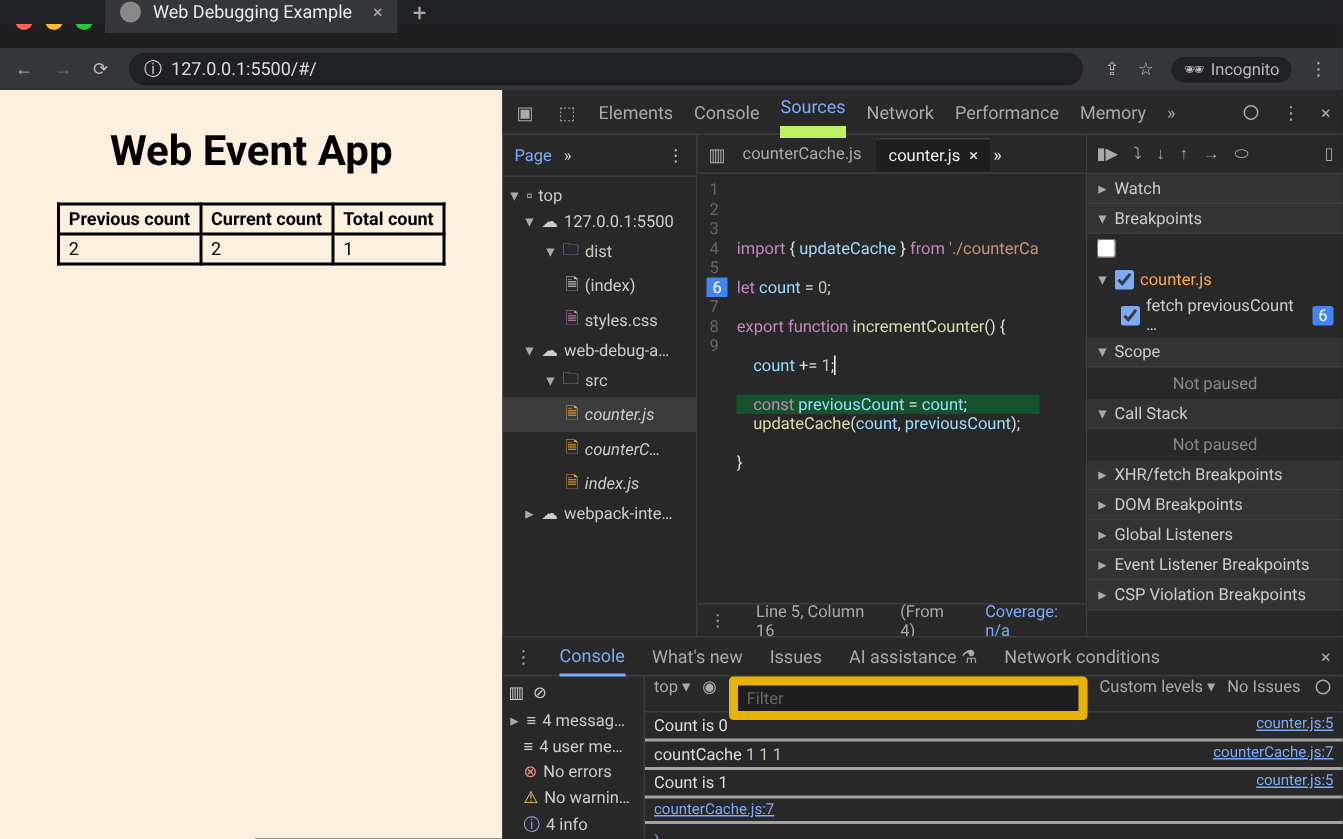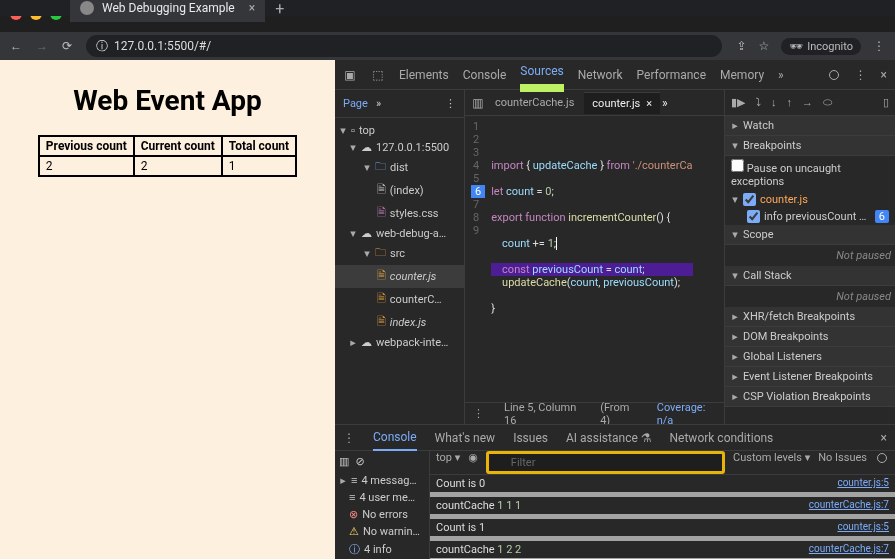--- a/index.html
+++ b/index.html
@@ -37,42 +37,42 @@
 .tri{display:inline-block;width:8px;text-align:center;color:#aaa}
 .file-pane{flex:1;display:flex;flex-direction:column;min-width:0}
 .file-tabs{height:26px;display:flex;align-items:center;border-bottom:1px solid #3c3c3c;padding-left:6px;gap:2px}
 .ftab{padding:4px 8px;color:#aaa;font-size:11px;display:flex;align-items:center;gap:6px}
 .ftab.active{background:#1e1e1e;color:#eee;border-top:1px solid #3c3c3c}
 .editor{flex:1;background:#282828;display:flex;font-family:Menlo,Consolas,monospace;font-size:11px;overflow:hidden}
 .gutter{background:#282828;color:#666;text-align:right;padding:4px 6px;user-select:none}
 .gutter .bp{background:#4285f4;color:#fff;padding:0 4px;margin-right:-6px}
 .code{padding:4px 6px;color:#ddd;white-space:pre}
 .kw{color:#c586c0}.fn{color:#dcdcaa}.str{color:#ce9178}.num{color:#b5cea8}.id{color:#9cdcfe}
-.code .hl{background:#4c1d95;display:inline-block;width:100%}
+.code .hl{background:#14532d;display:inline-block;width:100%}
 .status{height:22px;border-top:1px solid #3c3c3c;display:flex;align-items:center;padding:0 8px;gap:20px;color:#aaa;font-size:11px}
 .status .cov{color:#7cacf8;margin-left:auto}
 .dt-right{flex:1;display:flex;flex-direction:column;background:#282828;color:#ccc;font-size:11px;min-width:0}
 .dbg-ctrl{height:26px;border-bottom:1px solid #3c3c3c;display:flex;align-items:center;padding:0 6px;gap:10px;color:#aaa}
 .pane-hdr{background:#333;padding:3px 6px;display:flex;align-items:center;gap:4px;border-bottom:1px solid #3c3c3c}
 .pane-body{padding:3px 6px}
-.np{color:#888;font-style:italic;text-align:right;padding:4px}
+.np{color:#888;text-align:center;padding:4px}
 .chk{accent-color:#7cacf8}
 .bp-file{color:#ffa657;display:flex;align-items:center;gap:4px;padding:2px 6px}
 .bp-line{padding:2px 6px 2px 22px;display:flex;align-items:center;gap:4px;font-family:Menlo,monospace}
 .console{height:135px;border-top:1px solid #3c3c3c;background:#282828;display:flex;flex-direction:column}
 .con-hdr{height:26px;border-bottom:1px solid #3c3c3c;display:flex;align-items:center;padding:0 8px;gap:18px;color:#aaa;font-size:12px}
 .con-hdr .active{color:#7cacf8;border-bottom:2px solid #7cacf8;padding-bottom:5px;margin-bottom:-6px}
 .con-body{flex:1;display:flex;min-height:0}
 .con-side{width:95px;border-right:1px solid #3c3c3c;padding:4px;color:#ccc;font-size:11px}
 .con-side .row{display:flex;align-items:center;gap:4px;padding:2px 0}
 .con-main{flex:1;display:flex;flex-direction:column;font-family:Menlo,monospace;font-size:11px;min-width:0}
 .con-filter{height:24px;border-bottom:1px solid #3c3c3c;display:flex;align-items:flex-start;padding:0 6px;gap:8px;color:#aaa}
-.filt{flex:1;background:#1e1e1e;border:3px solid #eab308;border-radius:3px;padding:2px 22px;color:#aaa}
+.filt{flex:1;background:#1e1e1e;border:6px solid #eab308;border-radius:3px;padding:2px 6px;color:#aaa}
 .con-log{flex:1;overflow:auto}
-.logline{display:flex;padding:2px 6px;border-bottom:5px solid #a3a3a3}
+.logline{display:flex;padding:2px 6px;border-bottom:2px solid #a3a3a3}
 .logline .msg{flex:1;color:#ddd}
 .logline .src{color:#7cacf8;text-decoration:underline;cursor:pointer;font-size:10px}
 .arrnum{color:#b5cea8}
 .ic{display:inline-flex;width:14px;height:14px;align-items:center;justify-content:center;color:#aaa}
 .gear{border:1.5px solid #aaa;border-radius:50%;width:10px;height:10px;position:relative}
 </style>
 </head>
 <body>
 
 <div class="traffic">
@@ -188,21 +188,21 @@
               <span class="tri">▾</span>
               <span style="color:#e8a33d">🗀</span>
               <span>src</span>
             </div>
           <div class="tree-row sel" style="padding-left:42px">
               <span style="color:#e8a33d">🗎</span>
               <span style="font-style:italic">counter.js</span>
             </div>
           <div class="tree-row" style="padding-left:42px">
               <span style="color:#e8a33d">🗎</span>
-              <span style="">counterC…</span>
+              <span style="font-style:italic">counterC…</span>
             </div>
           <div class="tree-row" style="padding-left:42px">
               <span style="color:#e8a33d">🗎</span>
               <span style="font-style:italic">index.js</span>
             </div>
           <div class="tree-row" style="padding-left:14px">
               <span class="tri">▸</span>
               <span>☁</span>
               <span>webpack-inte…</span>
             </div>
@@ -267,30 +267,30 @@
       </div>
       <div class="pane-hdr">
           <span class="tri">▸</span>
           <span>Watch</span>
         </div>
       <div class="pane-hdr">
           <span class="tri">▾</span>
           <span>Breakpoints</span>
         </div>
       <div class="pane-body">
-        <div><input type="checkbox" class="chk" style=""> <span>Pause on uncaught exceptions</span></div>
+        <div><input type="checkbox" class="chk" style=""> </div>
       </div>
       <div class="bp-file">
           <span class="tri">▾</span>
           <input type="checkbox" checked="" class="chk" style="">
           <span>counter.js</span>
         </div>
       <div class="bp-line">
           <input type="checkbox" checked="" class="chk" style="">
-          <span>info previousCount …</span>
+          <span>fetch previousCount …</span>
           <span style="flex:1"></span>
           <span style="background:#4285f4;color:#fff;padding:0 4px;border-radius:2px">6</span>
         </div>
       <div class="pane-hdr">
           <span class="tri">▾</span>
           <span>Scope</span>
         </div>
       <div class="np">Not paused</div>
       <div class="pane-hdr">
           <span class="tri">▾</span>
@@ -377,21 +377,20 @@
             </div>
           <div class="logline">
               <span class="msg"><span>countCache</span> <span class="arrnum">1 1 1</span></span>
               <span class="src">counterCache.js:7</span>
             </div>
           <div class="logline">
               <span class="msg"><span>Count is 1</span></span>
               <span class="src">counter.js:5</span>
             </div>
           <div class="logline">
-              <span class="msg"><span>countCache</span> <span class="arrnum">1 2 2</span></span>
               <span class="src">counterCache.js:7</span>
             </div>
           <div class="logline">
               <span style="color:#7cacf8">›</span>
             </div>
         </div>
       </div>
     </div>
   </div>
 </div>

